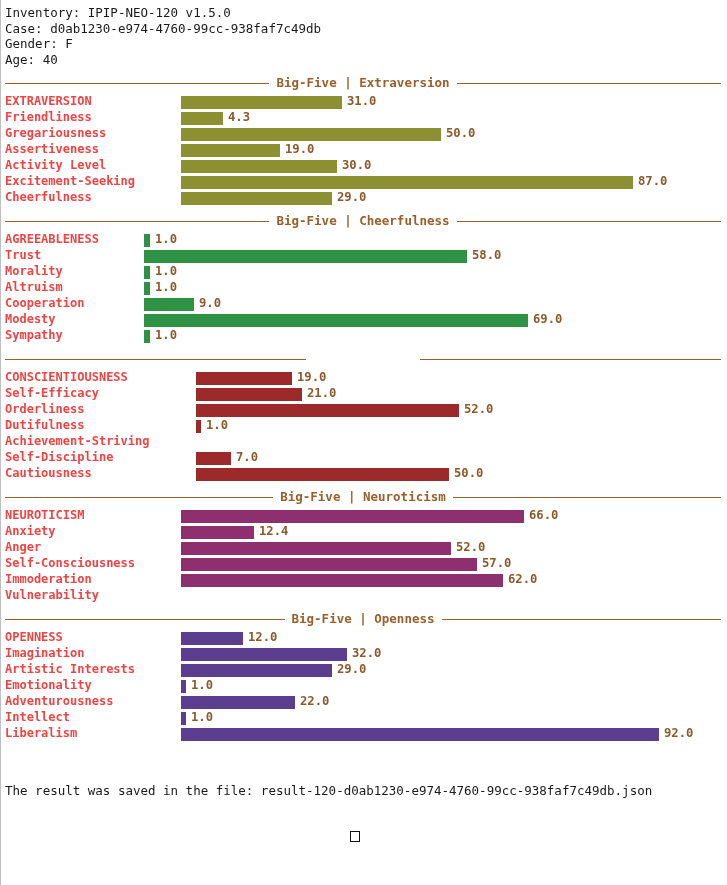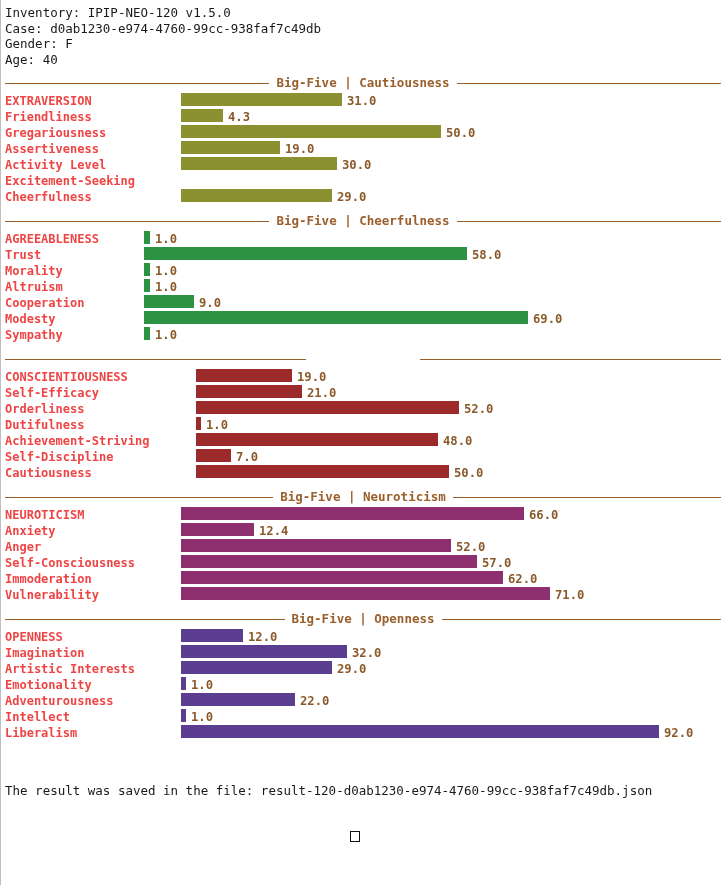--- a/index.html
+++ b/index.html
@@ -86,21 +86,21 @@
     color: #ef4444;
     white-space: pre;
     flex: 0 0 auto;
     line-height: 16px;
   }
   .bar-area {
     position: relative;
     flex: 1 1 auto;
     height: 16px;
     display: flex;
-    align-items: flex-start;
+    align-items: flex-end;
     padding-left: 36px;
   }
   .bar {
     height: 13px;
     flex: 0 0 auto;
   }
   .bar-value {
     font-size: 12.2px;
     font-weight: bold;
     color: #8b5a2b;
@@ -140,21 +140,21 @@
     <div>Case: d0ab1230-e974-4760-99cc-938faf7c49db</div>
     <div>Gender: F</div>
     <div>Age: 40</div>
   </div>
 
   <div id="charts">
       <div class="section">
         <div class="section-title-row">
           <div class="rule left"></div>
           <div class="rule right"></div>
-          <div class="section-title"><span>Big-Five | Cautiousness</span></div>
+          <div class="section-title"><span>Big-Five | Extraversion</span></div>
         </div>
         <div class="rows">
           <div class="row">
             <div class="row-label" style="width: 140px;">EXTRAVERSION</div>
             <div class="bar-area">
               <div class="bar" style="width: 161px; background: rgb(139, 145, 48);"></div>
               <div class="bar-value">31.0</div>
             </div>
           </div>
           <div class="row">
@@ -180,20 +180,24 @@
           </div>
           <div class="row">
             <div class="row-label" style="width: 140px;">Activity Level</div>
             <div class="bar-area">
               <div class="bar" style="width: 156px; background: rgb(139, 145, 48);"></div>
               <div class="bar-value">30.0</div>
             </div>
           </div>
           <div class="row">
             <div class="row-label" style="width: 140px;">Excitement-Seeking</div>
+            <div class="bar-area">
+              <div class="bar" style="width: 452px; background: rgb(139, 145, 48);"></div>
+              <div class="bar-value">87.0</div>
+            </div>
           </div>
           <div class="row">
             <div class="row-label" style="width: 140px;">Cheerfulness</div>
             <div class="bar-area">
               <div class="bar" style="width: 151px; background: rgb(139, 145, 48);"></div>
               <div class="bar-value">29.0</div>
             </div>
           </div>
         </div>
       </div>
@@ -284,24 +288,20 @@
           </div>
           <div class="row">
             <div class="row-label" style="width: 155px;">Dutifulness</div>
             <div class="bar-area">
               <div class="bar" style="width: 5px; background: rgb(157, 42, 42);"></div>
               <div class="bar-value">1.0</div>
             </div>
           </div>
           <div class="row">
             <div class="row-label" style="width: 155px;">Achievement-Striving</div>
-            <div class="bar-area">
-              <div class="bar" style="width: 242px; background: rgb(157, 42, 42);"></div>
-              <div class="bar-value">48.0</div>
-            </div>
           </div>
           <div class="row">
             <div class="row-label" style="width: 155px;">Self-Discipline</div>
             <div class="bar-area">
               <div class="bar" style="width: 35px; background: rgb(157, 42, 42);"></div>
               <div class="bar-value">7.0</div>
             </div>
           </div>
           <div class="row">
             <div class="row-label" style="width: 155px;">Cautiousness</div>
@@ -349,24 +349,20 @@
           </div>
           <div class="row">
             <div class="row-label" style="width: 140px;">Immoderation</div>
             <div class="bar-area">
               <div class="bar" style="width: 322px; background: rgb(142, 48, 112);"></div>
               <div class="bar-value">62.0</div>
             </div>
           </div>
           <div class="row">
             <div class="row-label" style="width: 140px;">Vulnerability</div>
-            <div class="bar-area">
-              <div class="bar" style="width: 369px; background: rgb(142, 48, 112);"></div>
-              <div class="bar-value">71.0</div>
-            </div>
           </div>
         </div>
       </div>
       <div class="section">
         <div class="section-title-row">
           <div class="rule left"></div>
           <div class="rule right"></div>
           <div class="section-title"><span>Big-Five | Openness</span></div>
         </div>
         <div class="rows">

